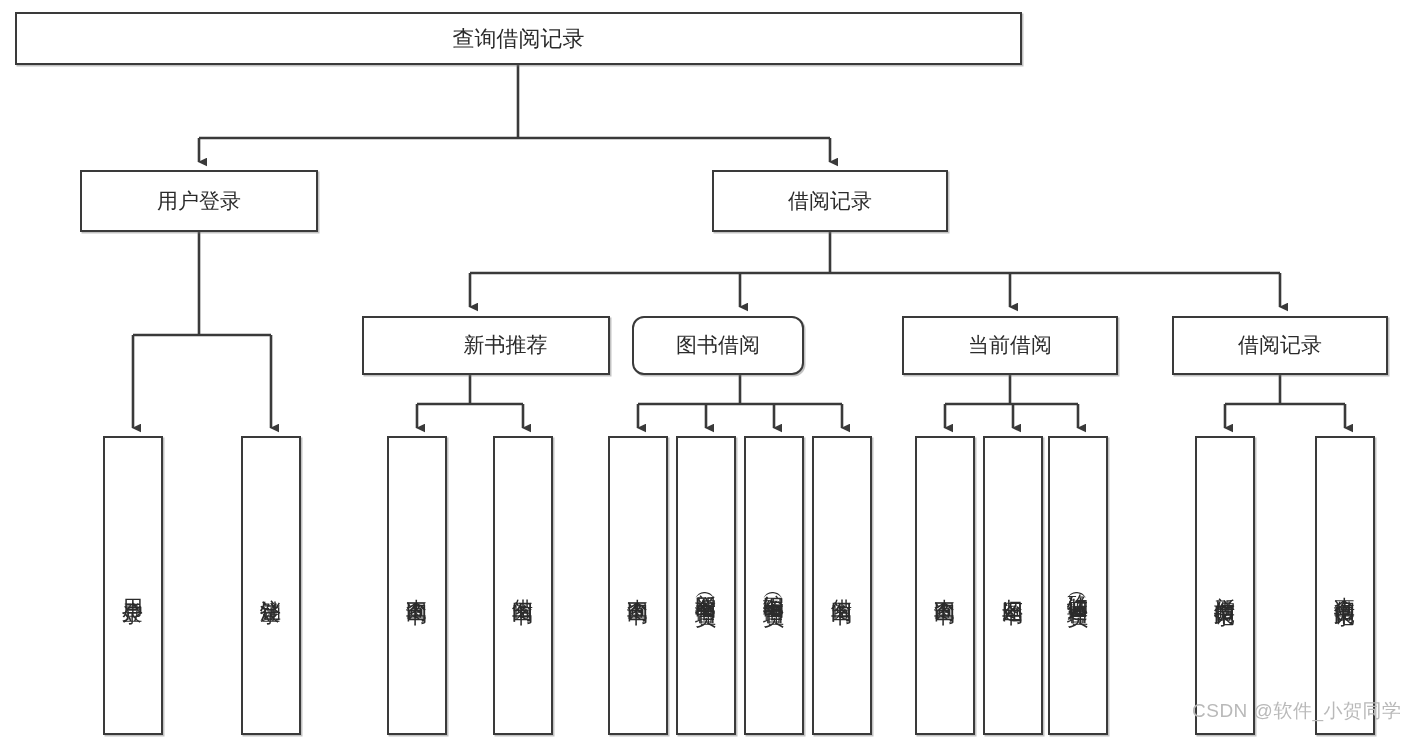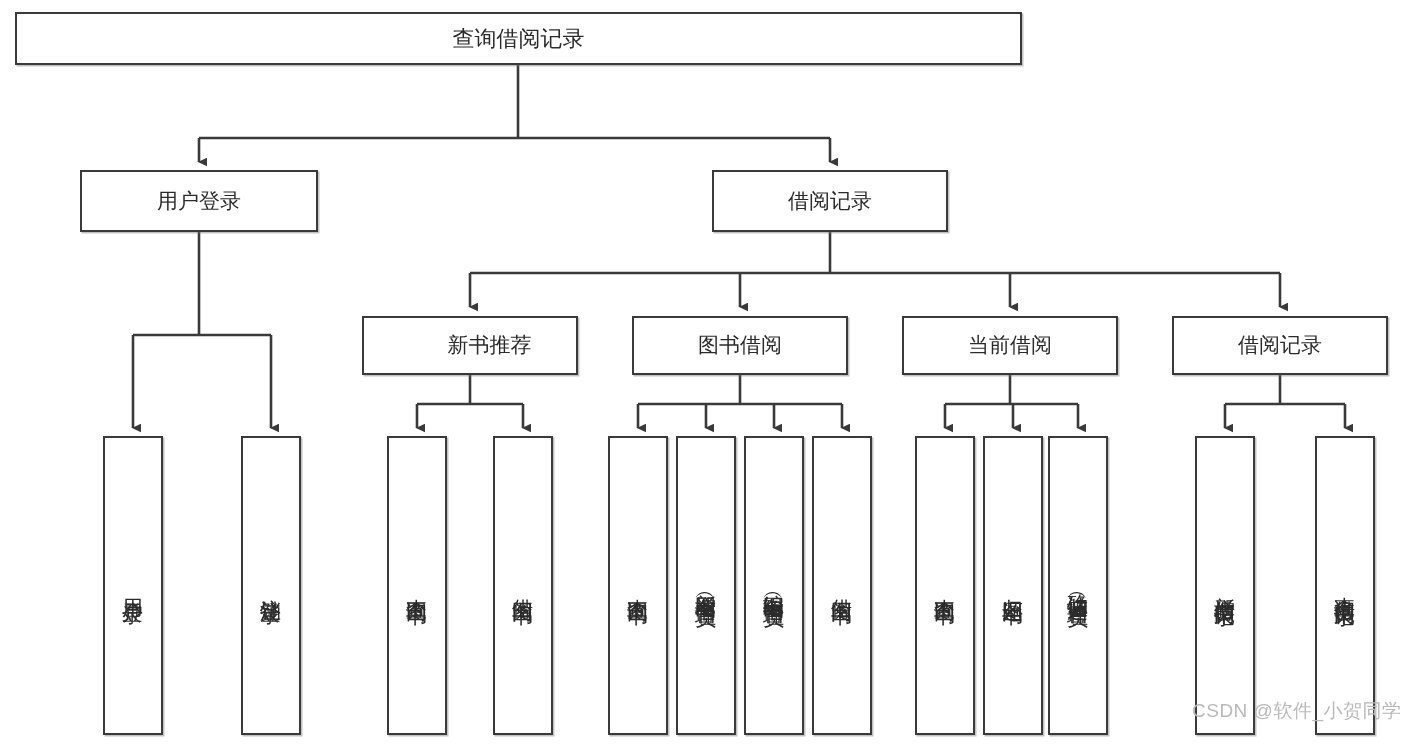--- a/index.html
+++ b/index.html
@@ -126,24 +126,24 @@
     <span class="label">查询借阅记录</span>
   </div>
 
   <div class="node h" style="left:80px; top:170px; width:238px; height:62px;">
     <span class="label">用户登录</span>
   </div>
   <div class="node h" style="left:712px; top:170px; width:236px; height:62px;">
     <span class="label">借阅记录</span>
   </div>
 
-  <div class="node h" style="left:362px; top:316px; width:216px; height:59px;padding-left:39px;">
+  <div class="node h" style="left:362px; top:316px; width:248px; height:59px;padding-left:39px;">
     <span class="label">新书推荐</span>
   </div>
-  <div class="node h" style="left:632px; top:316px; width:216px; height:59px;">
+  <div class="node h" style="left:632px; top:316px; width:172px; height:59px;border-radius:12px;">
     <span class="label">图书借阅</span>
   </div>
   <div class="node h" style="left:1172px; top:316px; width:216px; height:59px;">
     <span class="label">借阅记录</span>
   </div>
   <div class="node h" style="left:902px; top:316px; width:216px; height:59px;">
     <span class="label">当前借阅</span>
   </div>
 
   <div class="node v" style="left:103px; top:436px; width:60px; height:299px;">

